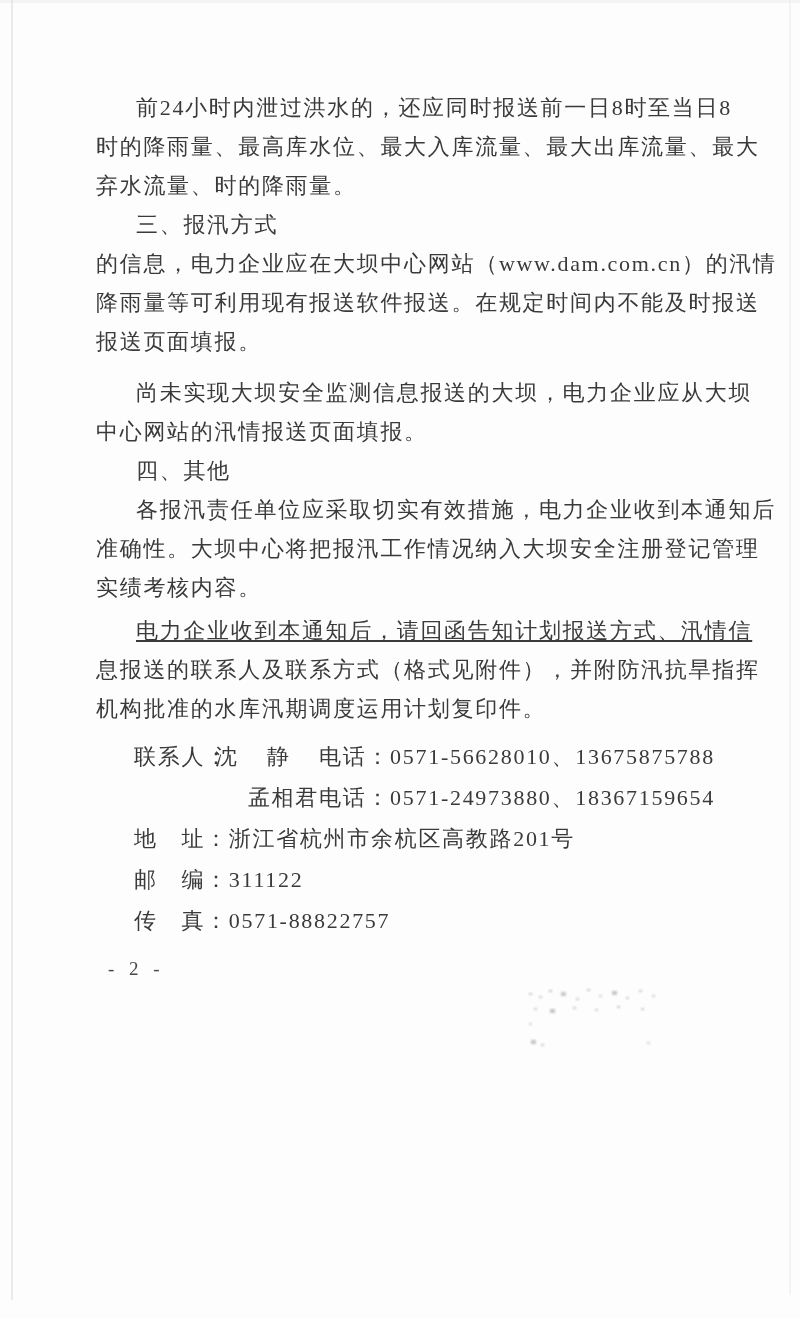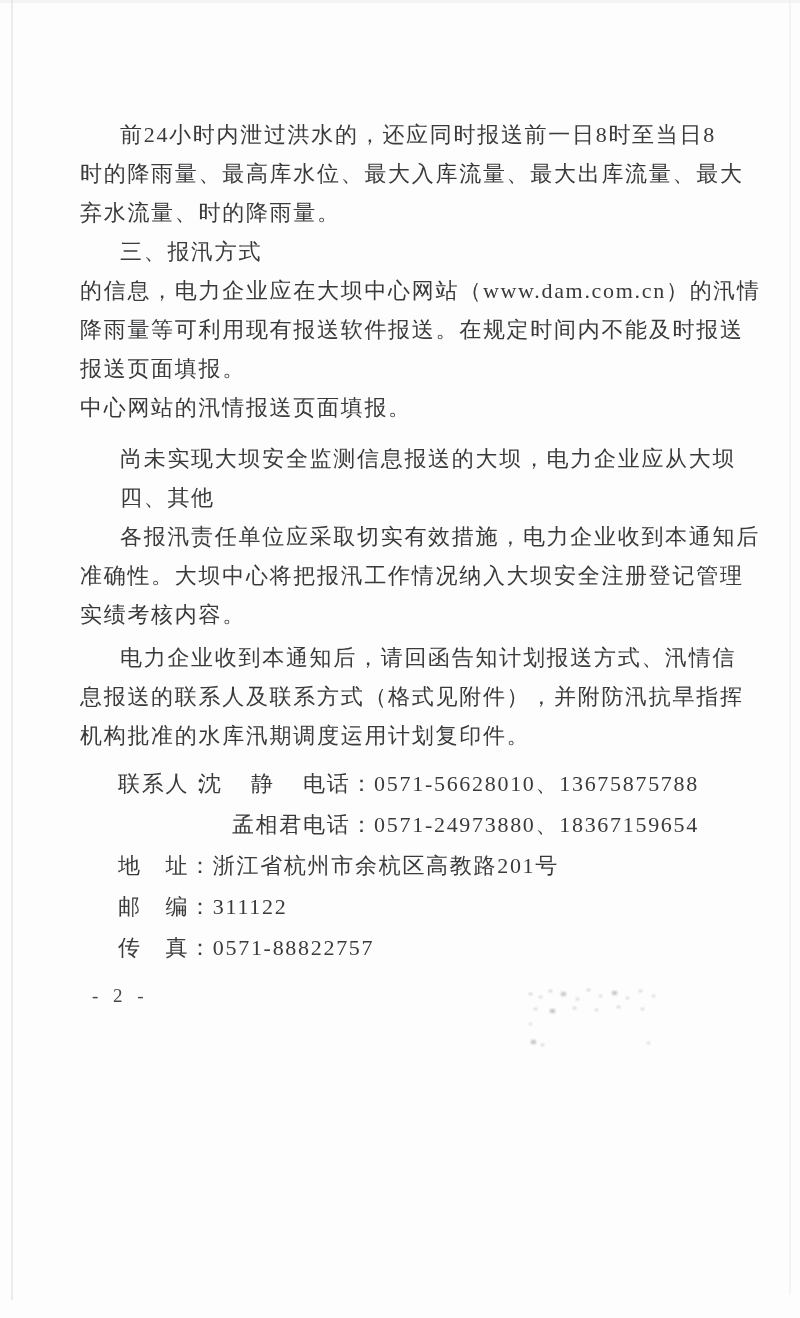--- a/index.html
+++ b/index.html
@@ -12,27 +12,27 @@
   .page{
     position:relative;width:800px;height:1318px;
     background:#fdfdfd;overflow:hidden;
   }
   
   .edge-left{position:absolute;left:11px;top:0;width:2px;height:1300px;background:#dcdce0;opacity:.55;}
   .edge-right{position:absolute;left:789px;top:0;width:2px;height:1295px;background:#e8e8ec;opacity:.45;}
   .edge-top{position:absolute;left:0;top:0;width:800px;height:3px;background:#ededf0;opacity:.55;}
 
   .content{
-    position:absolute;left:80px;top:88px;width:660px;
-    color:#3a3a3c;font-size:22px;letter-spacing:1.7px;margin-top:27px;
+    position:absolute;left:96px;top:88px;width:660px;
+    color:#3a3a3c;font-size:22px;letter-spacing:1.7px;
   }
   .line{height:39px;line-height:39px;white-space:nowrap;}
   .ind{padding-left:40px;}
   .gap12{margin-top:12px;}
-  .gap4{margin-top:4px;}
+  .gap4{margin-top:4px;text-decoration:underline;}
 
   .contacts{margin-top:8px;}
   .c-row{display:flex;height:41px;line-height:41px;white-space:nowrap;padding-left:38px;}
   .c-label{display:inline-block;width:78px;}
   .c-name{display:inline-block;width:107px;text-align:right;}
   .c-name.spread{letter-spacing:30px;}
   .info-line{height:41px;line-height:41px;white-space:nowrap;padding-left:38px;}
 
   .pagenum{
     margin-top:16px;height:24px;line-height:24px;
@@ -62,22 +62,22 @@
   <div class="edge-right"></div>
 
   <div class="content">
     <div class="line ind">前24小时内泄过洪水的，还应同时报送前一日8时至当日8</div>
     <div class="line">时的降雨量、最高库水位、最大入库流量、最大出库流量、最大</div>
     <div class="line">弃水流量、时的降雨量。</div>
     <div class="line ind">三、报汛方式</div>
     <div class="line">的信息，电力企业应在大坝中心网站（www.dam.com.cn）的汛情</div>
     <div class="line">降雨量等可利用现有报送软件报送。在规定时间内不能及时报送</div>
     <div class="line">报送页面填报。</div>
+    <div class="line ind gap12">尚未实现大坝安全监测信息报送的大坝，电力企业应从大坝</div>
     <div class="line">中心网站的汛情报送页面填报。</div>
-    <div class="line ind gap12">尚未实现大坝安全监测信息报送的大坝，电力企业应从大坝</div>
     <div class="line ind">四、其他</div>
     <div class="line ind">各报汛责任单位应采取切实有效措施，电力企业收到本通知后</div>
     <div class="line">准确性。大坝中心将把报汛工作情况纳入大坝安全注册登记管理</div>
     <div class="line">实绩考核内容。</div>
     <div class="line ind gap4">电力企业收到本通知后，请回函告知计划报送方式、汛情信</div>
     <div class="line">息报送的联系人及联系方式（格式见附件），并附防汛抗旱指挥</div>
     <div class="line">机构批准的水库汛期调度运用计划复印件。</div>
 
     <div class="contacts">
       <div class="c-row">

